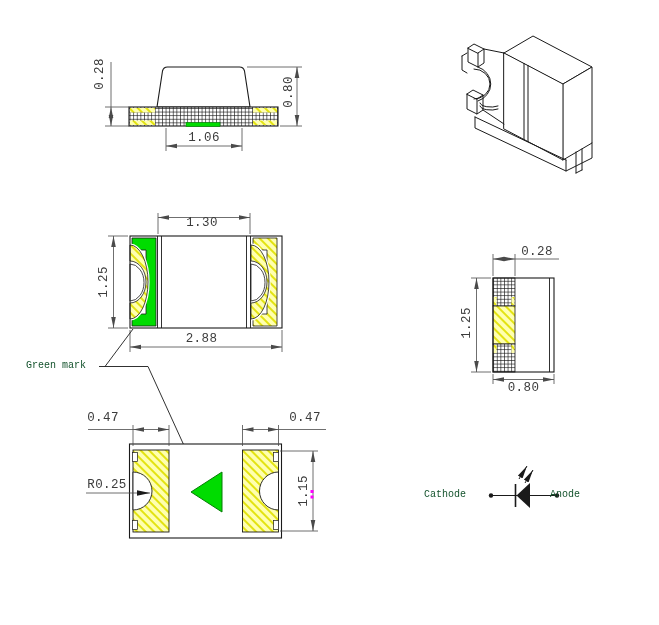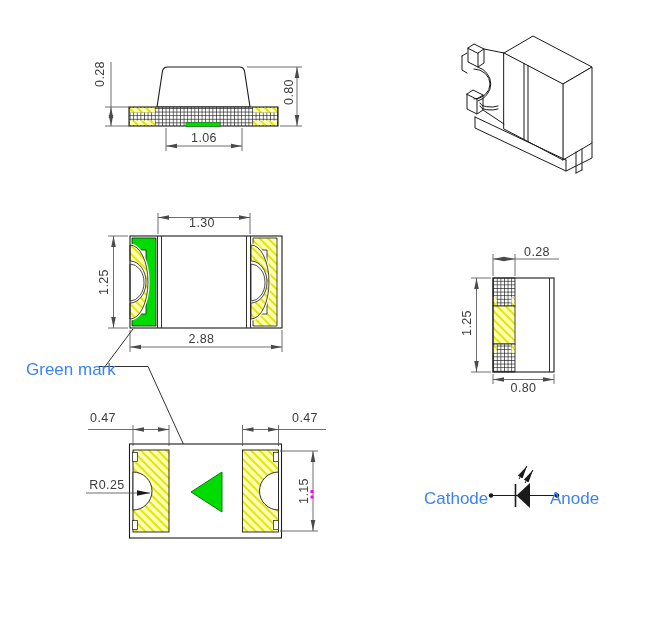--- a/index.html
+++ b/index.html
@@ -1,22 +1,22 @@
 <!DOCTYPE html>
 <html><head>
 <meta charset="utf-8">
 <style>
   html,body { margin:0; padding:0; background:#ffffff; }
   #canvas { position:relative; width:659px; height:625px; background:#ffffff;
-            font-family:Liberation Sans, sans-serif; overflow:hidden; }
+            font-family:Liberation Mono, monospace; overflow:hidden; }
   svg { position:absolute; left:0; top:0; }
   .dim { position:absolute; font-size:12.5px; color:#3c3c3c; width:46px; height:14px;
          line-height:14px; text-align:center; letter-spacing:0.4px; }
   .rot { transform:rotate(-90deg); }
-  .lbl { position:absolute; font-size:17px; color:#3b82f6; white-space:nowrap; }
+  .lbl { position:absolute; font-size:10px; color:#14532d; white-space:nowrap; }
 </style>
 </head>
 <body>
 
 <div id="canvas">
 
 <svg width="659" height="625" viewBox="0 0 659 625">
   <defs>
     <pattern id="yh" width="6" height="6" patternUnits="userSpaceOnUse" patternTransform="rotate(-45)">
       <rect width="6" height="6" fill="#FFFFB0"></rect>

